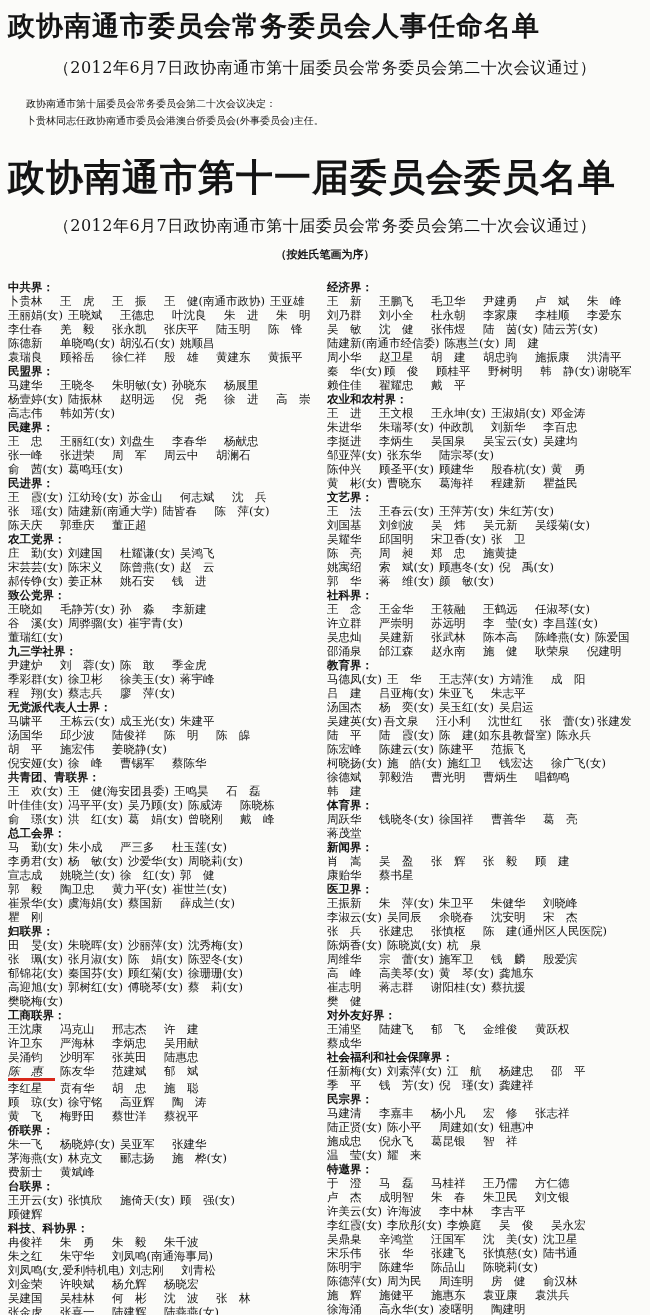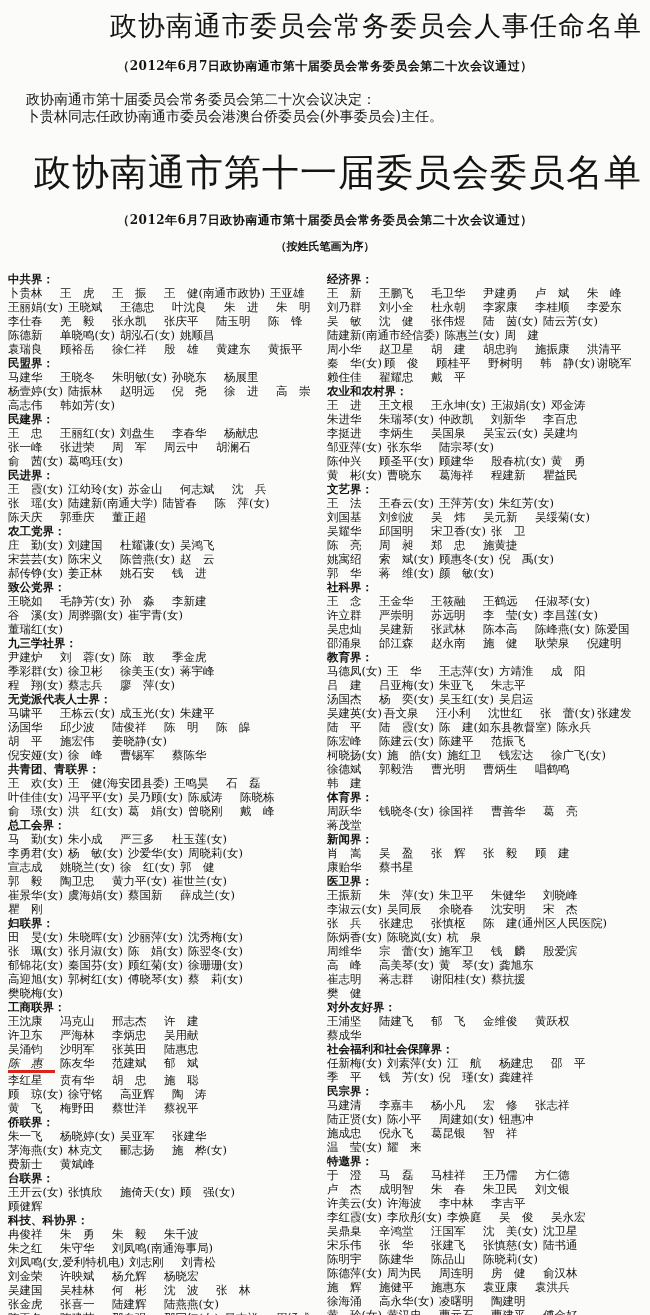--- a/index.html
+++ b/index.html
@@ -3,29 +3,29 @@
 <meta charset="utf-8">
 <style>
   html,body{margin:0;padding:0;}
   body{
     width:650px;height:1315px;overflow:hidden;
     background:#fbfbf9;color:#141414;
     font-family:"DejaVu Serif","Liberation Serif",serif;
   }
   .doc{padding:6px 8px 0 8px;}
   .main-title{
-    text-align:right;font-size:27px;font-weight:normal;
+    text-align:left;font-size:27px;font-weight:bold;
     margin:4px 0 6px 0;letter-spacing:1px;line-height:1.2;
   }
   .main-title.second{font-size:37px;margin-top:26px;margin-bottom:8px;}
   .subtitle{
-    text-align:center;font-size:12px;font-weight:700;
+    text-align:center;font-size:16px;font-weight:400;
     margin:16px 0 4px 0;letter-spacing:0.5px;
   }
-  .decision{margin:16px 0 0 18px;font-size:14px;line-height:17px;}
+  .decision{margin:16px 0 0 18px;font-size:10px;line-height:17px;}
   .decision p{margin:0;}
   .order-note{
     text-align:center;font-size:11px;font-weight:bold;margin:10px 0 18px 0;
   }
   .cols{display:flex;column-gap:2px;margin-top:2px;}
   .col{width:317px;flex:0 0 317px;}
   .section-title{
     font-weight:bold;font-size:11.5px;line-height:14px;white-space:nowrap;
   }
   .row{

